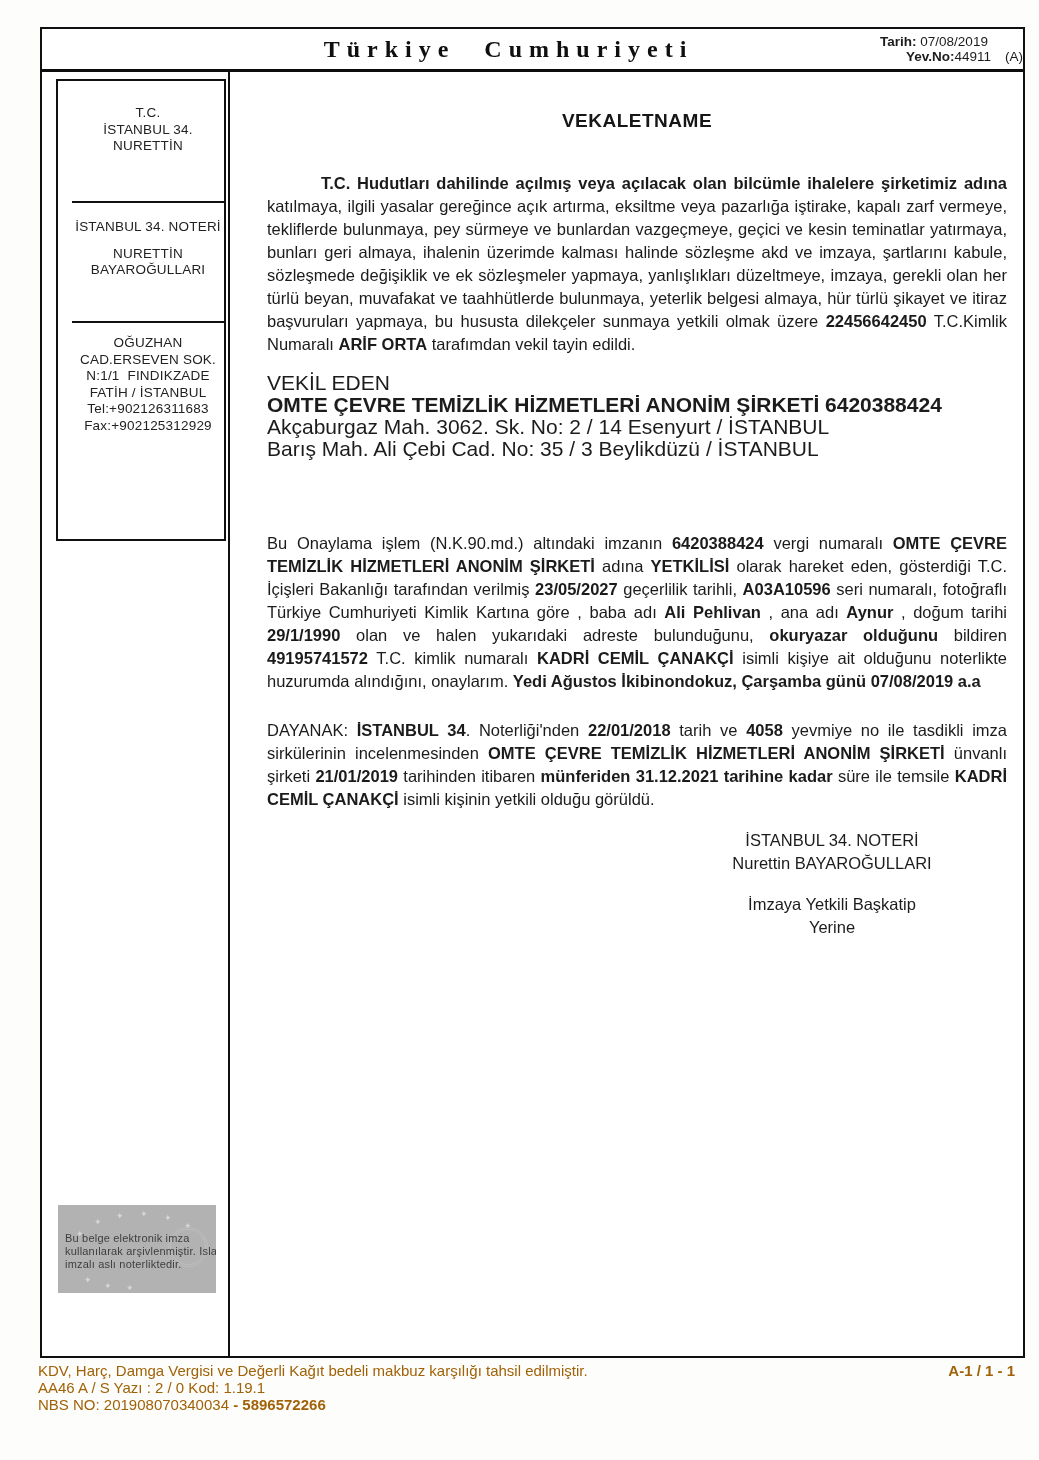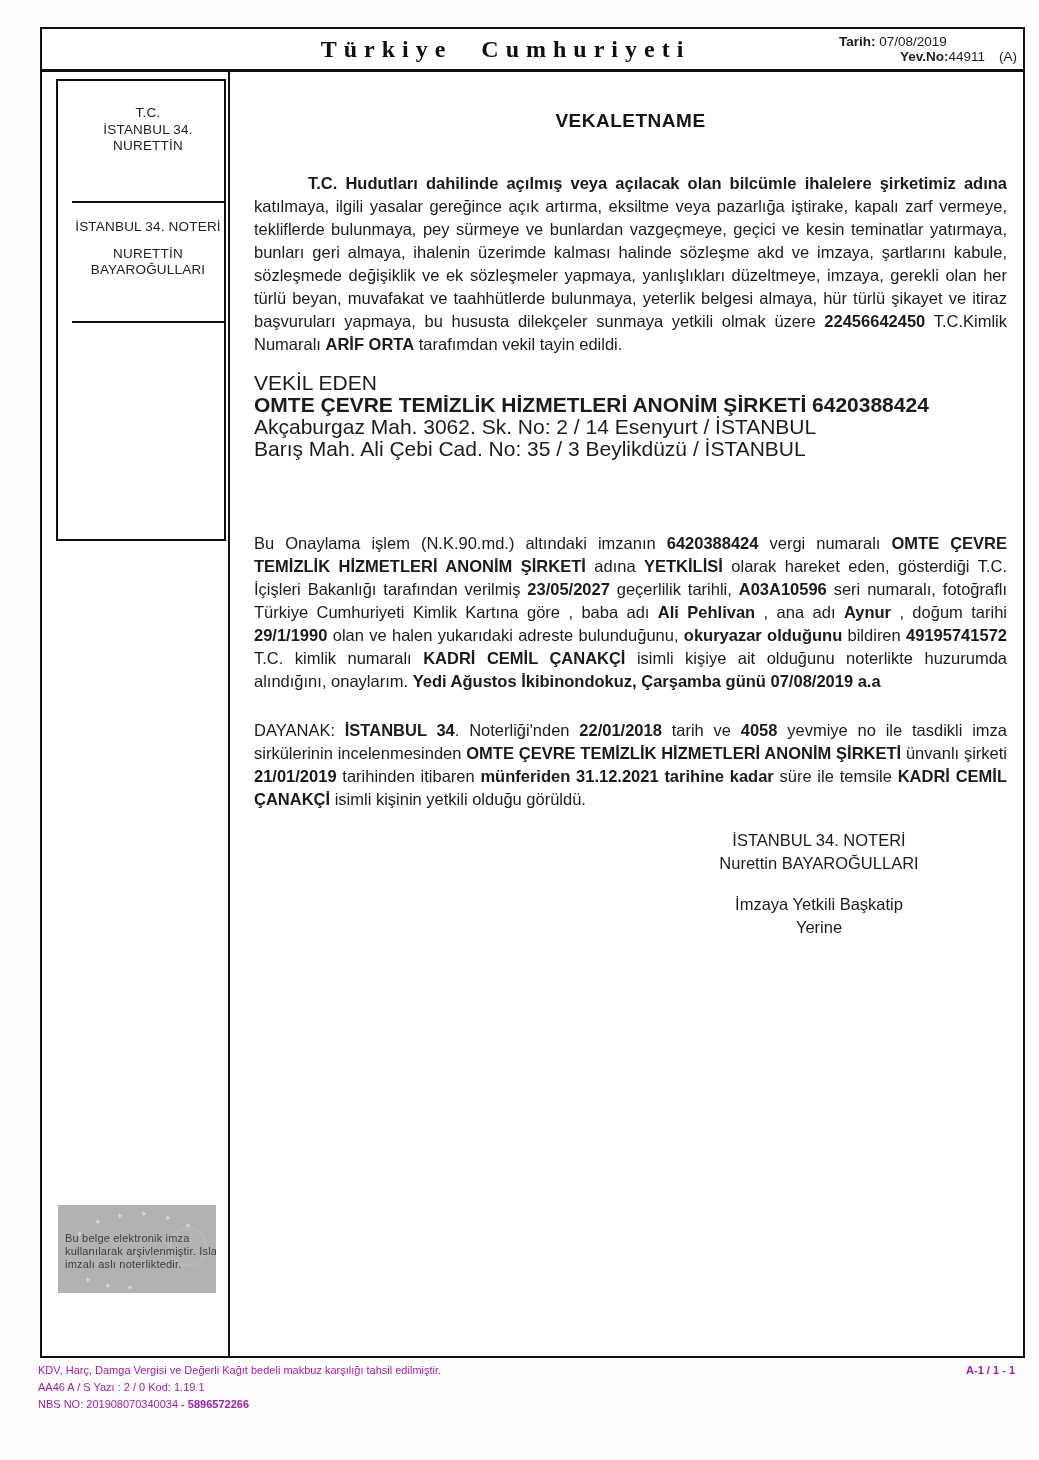--- a/index.html
+++ b/index.html
@@ -16,21 +16,21 @@
   .header-band{
     position:relative;height:40px;border-bottom:3px solid #0d0d0d;
     display:flex;align-items:center;
   }
   .header-title{
     flex:1;text-align:center;
     font-family:"Liberation Serif",serif;font-weight:700;font-size:24px;
     letter-spacing:7px;word-spacing:16px;color:#0f0f0f;padding-left:130px;
   }
   .header-meta{
-    width:178px;padding-right:6px;text-align:left;
+    width:178px;text-align:center;
     font-size:13.5px;line-height:15px;white-space:nowrap;
   }
   .header-meta .b{font-weight:700;}
   .meta-line2{display:flex;justify-content:flex-end;}
   .meta-a{margin-left:14px;}
   
   .divider-v{
     position:absolute;left:186px;top:40px;bottom:0;width:2px;background:#101010;
   }
   
@@ -57,21 +57,21 @@
     color:#3e3e3e;letter-spacing:0.2px;
   }
   .stamp .st{position:absolute;font-size:9px;color:#d6d6d6;}
   .stamp .seal{
     position:absolute;right:8px;top:22px;width:34px;height:34px;border-radius:50%;
     border:3px double #c2c2c2;opacity:.7;
   }
   
   .main{
     position:absolute;left:188px;top:43px;width:793px;bottom:0;
-    padding:38px 16px 0 24px;box-sizing:border-box;
+    padding:38px 16px 0 37px;box-sizing:border-box;
   }
   .doc-title{
     text-align:center;font-weight:700;font-size:19px;letter-spacing:0.5px;
     margin-bottom:40px;color:#161616;
   }
   .para{
     margin:0;text-align:justify;font-size:16.5px;line-height:23px;color:#1b1b1b;
   }
   .para b, .vline b, .f3 b{font-weight:700;}
   .p1{text-indent:54px;margin-bottom:16px;}
@@ -80,21 +80,21 @@
   .p2{margin-bottom:26px;}
   .p3{margin-bottom:18px;}
   .sig{
     width:330px;margin-left:400px;text-align:center;
     font-size:16.5px;line-height:23px;
   }
   .sig .ln:nth-child(3){height:18px;}
   
   .footer{
     position:absolute;left:38px;top:1362px;width:979px;
-    font-size:11px;line-height:17px;color:#a21caf;
+    font-size:15px;line-height:17px;color:#a16207;
   }
   .f-row{display:flex;justify-content:space-between;}
   .f-ref{font-weight:700;padding-right:2px;}
   .ln{white-space:pre;}
 </style>
 </head>
 <body>
 
 <div class="page">
   <div class="frame">
@@ -117,20 +117,28 @@
       <div class="side-sec sec1">
           <div class="ln">T.C.</div>
           <div class="ln">İSTANBUL 34.</div>
           <div class="ln">NURETTİN</div>
         </div>
       <div class="side-sec sec2">
           <div class="ln">İSTANBUL 34. NOTERİ</div>
           <div class="ln">&nbsp;</div>
           <div class="ln">NURETTİN</div>
           <div class="ln">BAYAROĞULLARI</div>
+        </div>
+      <div class="side-sec sec3">
+          <div class="ln">OĞUZHAN</div>
+          <div class="ln">CAD.ERSEVEN SOK.</div>
+          <div class="ln">N:1/1  FINDIKZADE</div>
+          <div class="ln">FATİH / İSTANBUL</div>
+          <div class="ln">Tel:+902126311683</div>
+          <div class="ln">Fax:+902125312929</div>
         </div>
     </div>
 
     <div class="stamp">
       <span class="st" style="left:18px;top:24px">✦</span>
       <span class="st" style="left:36px;top:12px">✦</span>
       <span class="st" style="left:58px;top:6px">✦</span>
       <span class="st" style="left:82px;top:4px">✦</span>
       <span class="st" style="left:106px;top:8px">✦</span>
       <span class="st" style="left:126px;top:16px">✦</span>

